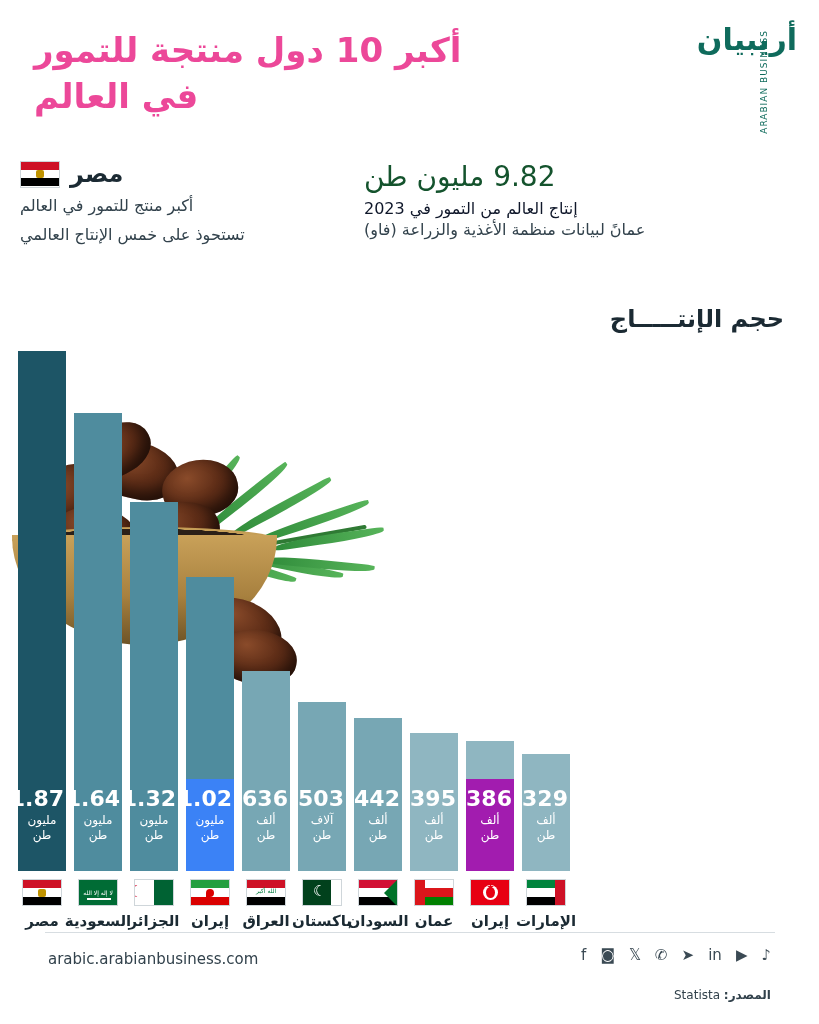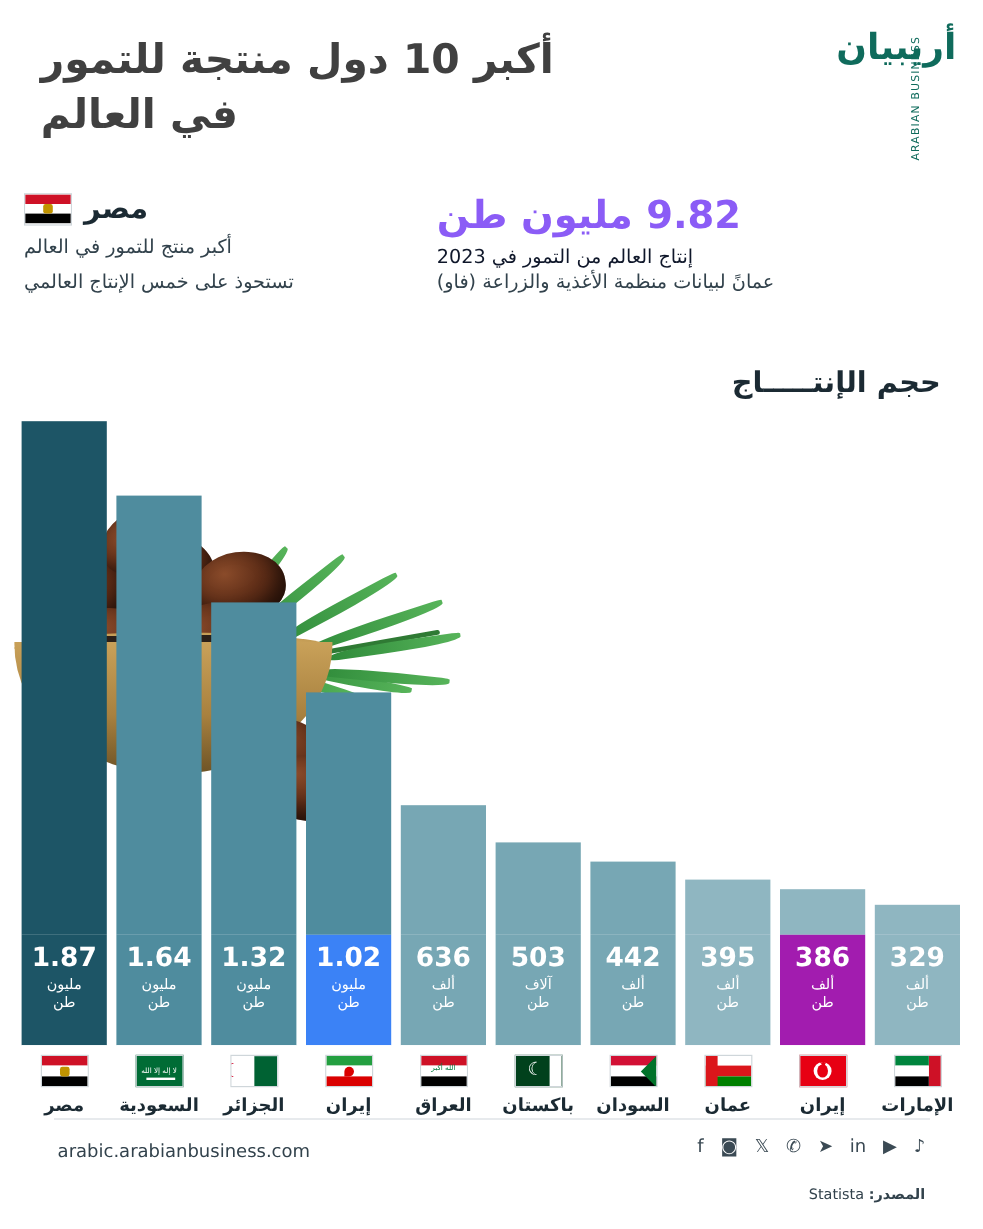--- a/index.html
+++ b/index.html
@@ -24,37 +24,37 @@
   .logo .en{
     font-size:9px;color:#0f6b5c;letter-spacing:1px;text-align:right;
     transform:rotate(-90deg);transform-origin:right top;
     position:absolute;right:38px;top:6px;white-space:nowrap;
   }
 
   
   .title{
     position:absolute;top:28px;right:165px;width:620px;
     text-align:left;direction:rtl;
-    font-size:34px;font-weight:bold;color:#404040;line-height:1.35;margin-left:28px;
+    font-size:34px;font-weight:bold;color:#ec4899;line-height:1.35;margin-left:28px;
   }
   .title span{display:block;}
 
   
   .egypt-note{
     position:absolute;top:160px;left:20px;width:300px;text-align:left;direction:rtl;
   }
   .egypt-head{display:flex;align-items:center;justify-content:flex-end;gap:10px;}
   .egypt-head .name{font-size:24px;font-weight:bold;color:#1b2a33;}
   .egypt-note p{margin:6px 0 0;font-size:16px;color:#32424c;line-height:1.45;}
 
   
   .world{
     position:absolute;top:160px;right:35px;width:420px;text-align:left;direction:rtl;
   }
-  .world .big{font-size:32px;font-weight:bold;color:#8b5cf6;}
+  .world .big{font-size:28px;font-weight:normal;color:#14532d;}
   .world .l1{font-size:16px;color:#0f172a;margin-top:6px;}
   .world .l2{font-size:16px;color:#32424c;margin-top:2px;}
 
   
   .vol-label{
     position:absolute;top:305px;right:35px;
     font-size:24px;font-weight:bold;color:#1b2a33;letter-spacing:2px;
   }
 
   
@@ -90,21 +90,21 @@
     border-radius:60% 10% 60% 10%;transform-origin:left center;
   }
 
   
   .chart{
     position:absolute;left:10px;top:330px;width:799px;height:600px;
     display:flex;flex-direction:row-reverse;align-items:flex-end;gap:8px;
     padding:0 8px;box-sizing:border-box;
   }
   .col{
-    width:71px;display:flex;flex-direction:column;align-items:center;justify-content:flex-end;
+    width:48px;display:flex;flex-direction:column;align-items:center;justify-content:flex-end;
     height:600px;
   }
   .bar{width:100%;}
   .valbox{
     width:100%;box-sizing:border-box;padding:8px 2px 6px;text-align:center;color:#fff;
   }
   .valbox .num{font-size:22px;font-weight:bold;line-height:1.05;}
   .valbox .unit{font-size:12px;line-height:1.25;margin-top:3px;}
   .flagwrap{width:100%;display:flex;justify-content:center;padding-top:8px;background:#fff;}
   .flag{width:40px;height:27px;border:1px solid #cfd6da;box-sizing:border-box;position:relative;overflow:hidden;}

